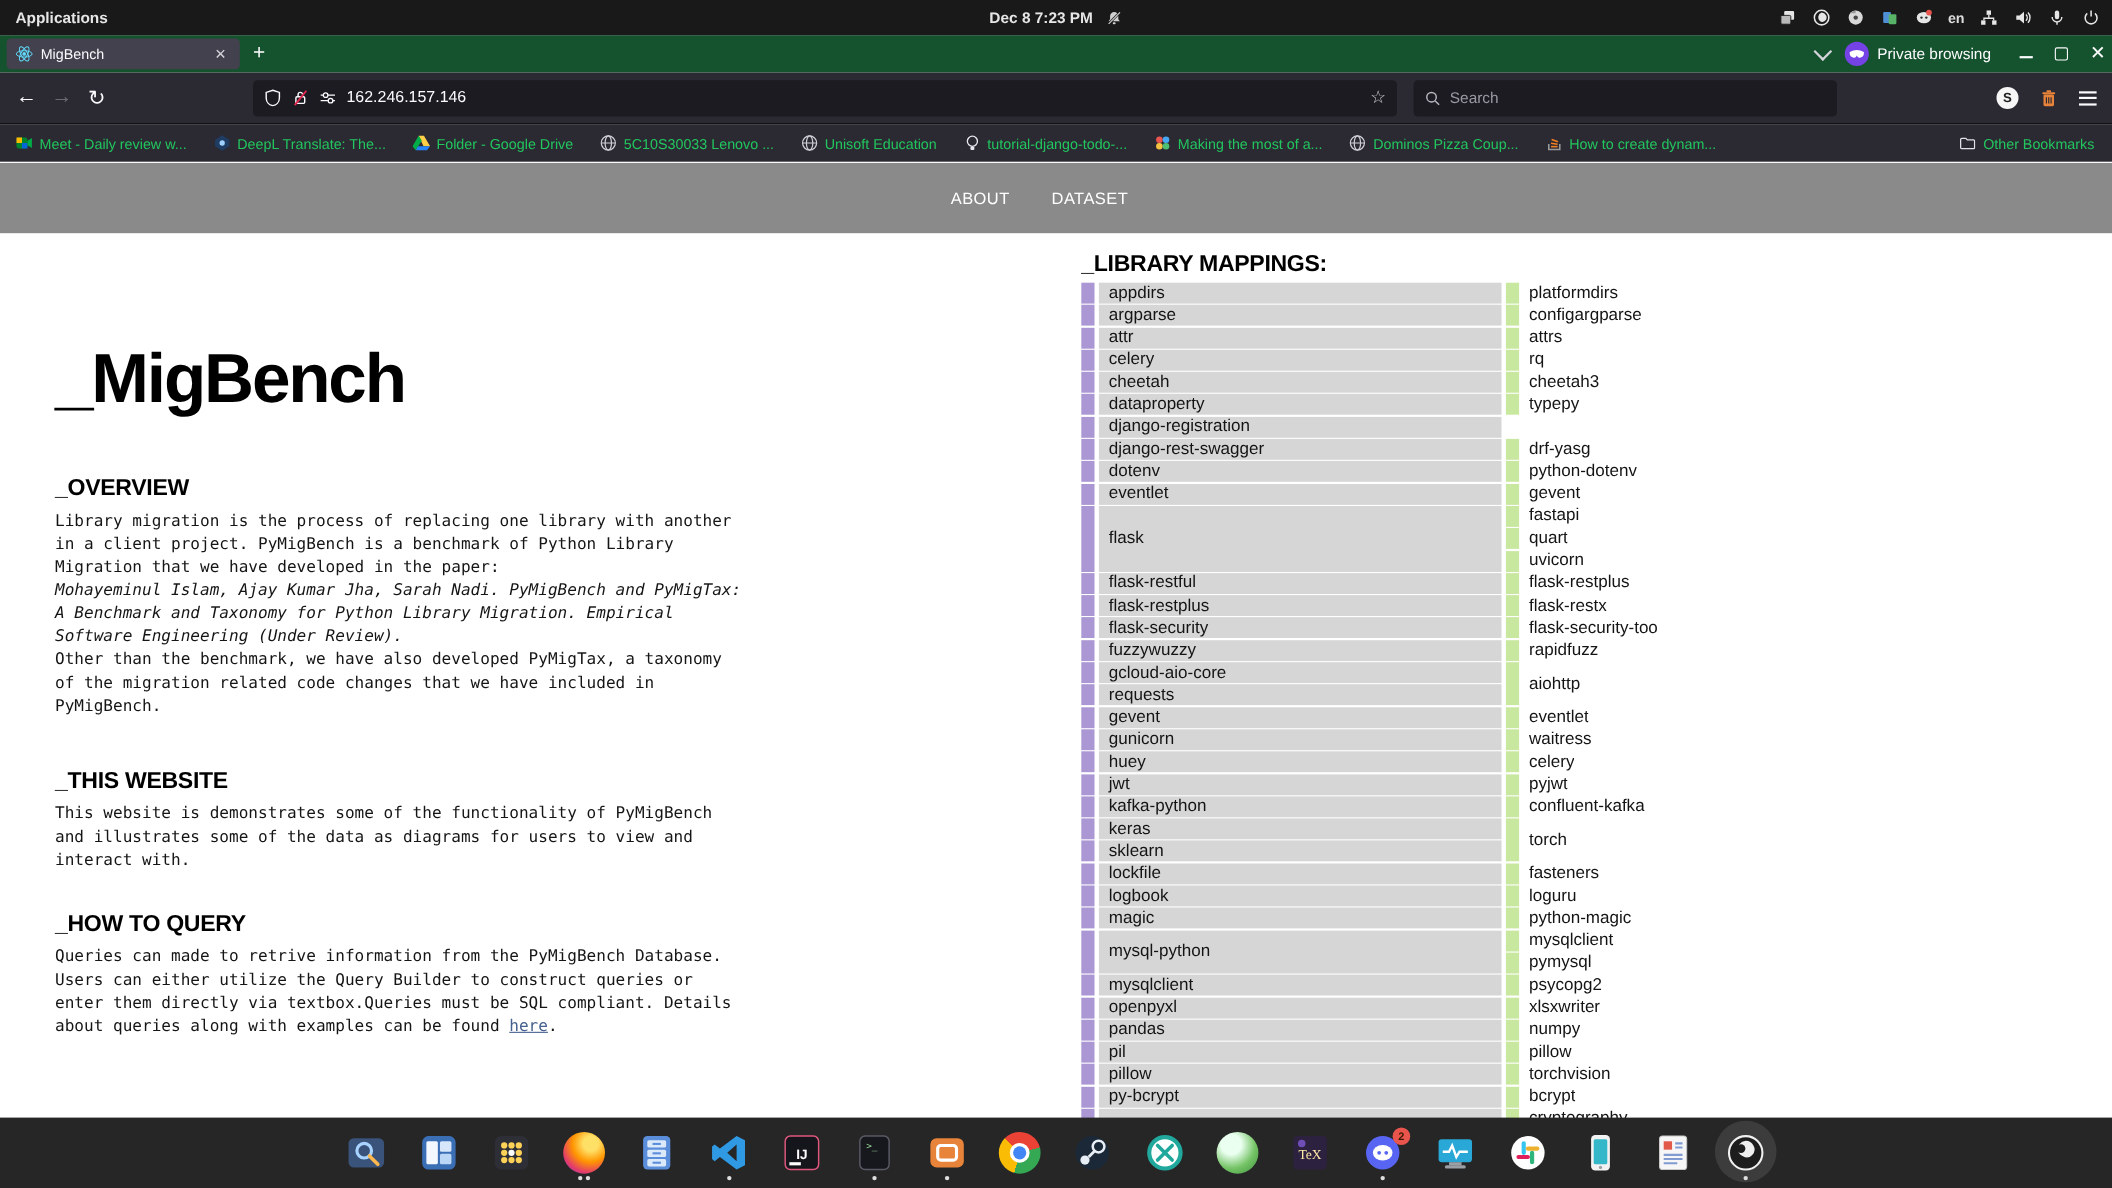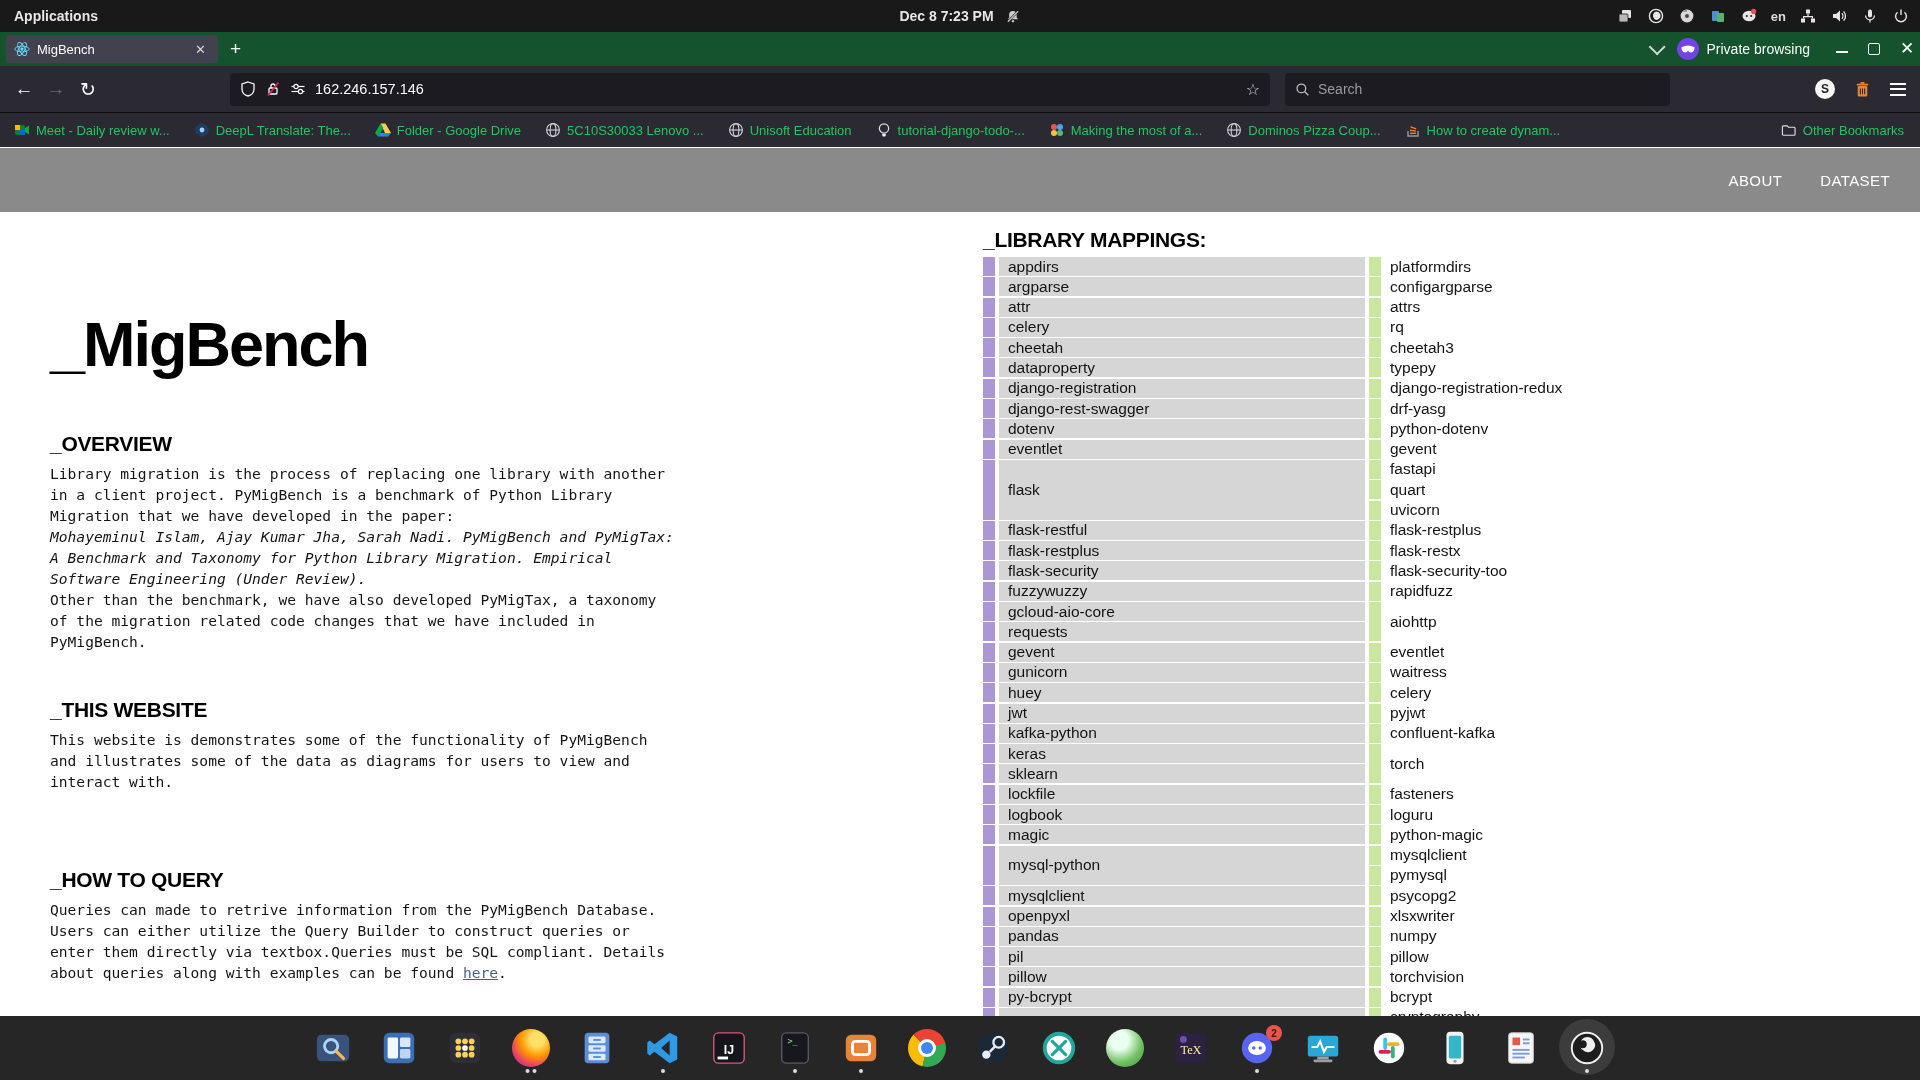--- a/index.html
+++ b/index.html
@@ -64,30 +64,30 @@
            color:#22c55e; font-size:13px; position:relative; }
   .bm-list { display:flex; align-items:center; gap:24px; }
   .bookmark-item { display:flex; align-items:center; gap:6px; cursor:pointer; white-space:nowrap; }
   .bm-icon { width:16px; height:16px; display:inline-flex; }
   .bm-icon svg { width:16px; height:16px; }
   .other-bm { position:absolute; right:16px; display:flex; align-items:center; gap:7px; cursor:pointer; }
 
   
   .viewport { position:absolute; left:0; top:148px; width:1920px; height:932px; background:#fff; overflow:hidden; }
   .site-nav { height:64px; background:#8a8a8a; display:flex; align-items:center;
-              justify-content:flex-end; gap:38px; padding-right:30px; }
+              justify-content:center; gap:38px; padding-right:30px; }
   .site-nav span { color:#fff; font-size:15px; letter-spacing:.4px; cursor:pointer; }
 
   .content { position:relative; height:868px; }
   .left-col { position:absolute; left:50px; top:0; width:632px; padding-top:52px; color:#111; }
   .page-title { font-size:63px; font-weight:800; letter-spacing:-2px; color:#000000;margin-top:44px; }
   .sec-h { font-size:21px; font-weight:800; letter-spacing:-.3px; color:#000; }
   .sec-h.ov { margin-top:52px; }
   .sec-h.ws { margin-top:46px; }
-  .sec-h.qr { margin-top:76px; }
+  .sec-h.qr { margin-top:36px; }
   .sec-p { margin-top:7px; font-family:"DejaVu Sans Mono", monospace; font-size:14.6px;
            line-height:21px; color:#151515; white-space:pre-wrap; }
   .sec-p .it { font-style:italic; }
   .sec-p .lnk { color:#46618f; text-decoration:underline; cursor:pointer; }
 
   .right-col { position:absolute; left:983px; top:16px; width:937px; }
   .map-head { font-size:21px; font-weight:700; letter-spacing:-.3px; color:#000; margin-bottom:5px; }
   .map-group { display:flex; margin-bottom:1.3px; }
   .map-sources { flex:0 0 382px; display:flex; flex-direction:column; gap:1.3px; }
   .src-item { flex:1; min-height:19px; display:flex; }
@@ -516,26 +516,20 @@
           </div>
           <div class="map-group">
             <div class="map-sources">
               <div class="src-item">
                 <span class="tag purple"></span>
                 <div class="src-bar">
                   <span>django-registration</span>
                 </div>
               </div>
             </div>
-            <div class="map-targets">
-              <div class="tgt-item">
-                <span class="tag green"></span>
-                <span class="lbl">django-registration-redux</span>
-              </div>
-            </div>
           </div>
           <div class="map-group">
             <div class="map-sources">
               <div class="src-item">
                 <span class="tag purple"></span>
                 <div class="src-bar">
                   <span>django-rest-swagger</span>
                 </div>
               </div>
             </div>

